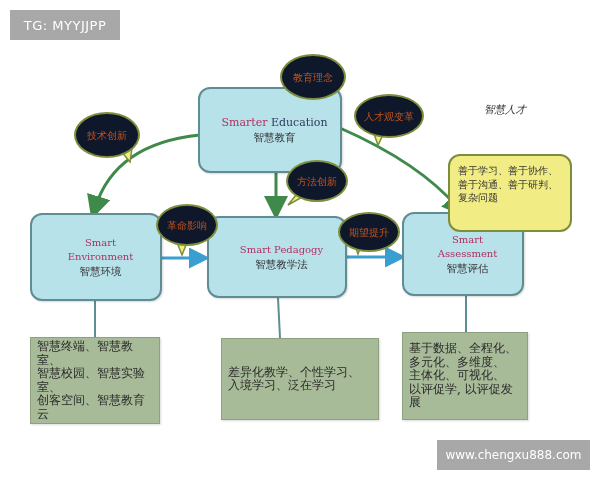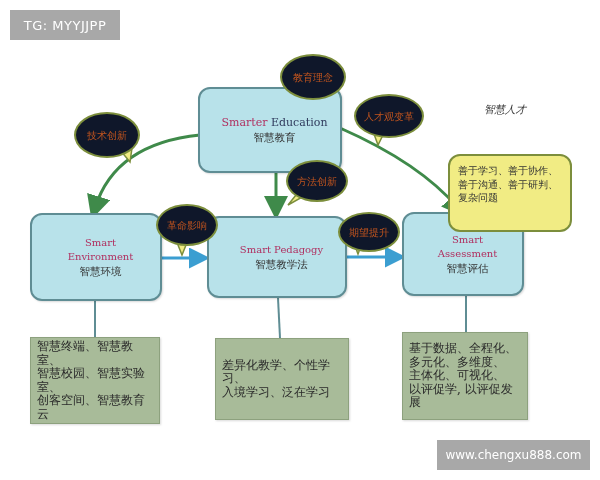--- a/index.html
+++ b/index.html
@@ -138,21 +138,21 @@
   <div>善于学习、善于协作、</div>
   <div>善于沟通、善于研判、</div>
   <div>复杂问题</div>
 </div>
 
 <div class="detail" style="left:30px; top:337px; width:130px; height:87px;">
   <div>智慧终端、智慧教室、</div>
   <div>智慧校园、智慧实验室、</div>
   <div>创客空间、智慧教育云</div>
 </div>
-<div class="detail" style="left:215px; top:338px; width:134px; height:82px;">
+<div class="detail" style="left:221px; top:338px; width:158px; height:82px;">
   <div>差异化教学、个性学习、</div>
   <div>入境学习、泛在学习</div>
 </div>
 <div class="detail" style="left:402px; top:332px; width:126px; height:88px;">
   <div>基于数据、全程化、</div>
   <div>多元化、多维度、</div>
   <div>主体化、可视化、</div>
   <div>以评促学, 以评促发展</div>
 </div>
 

